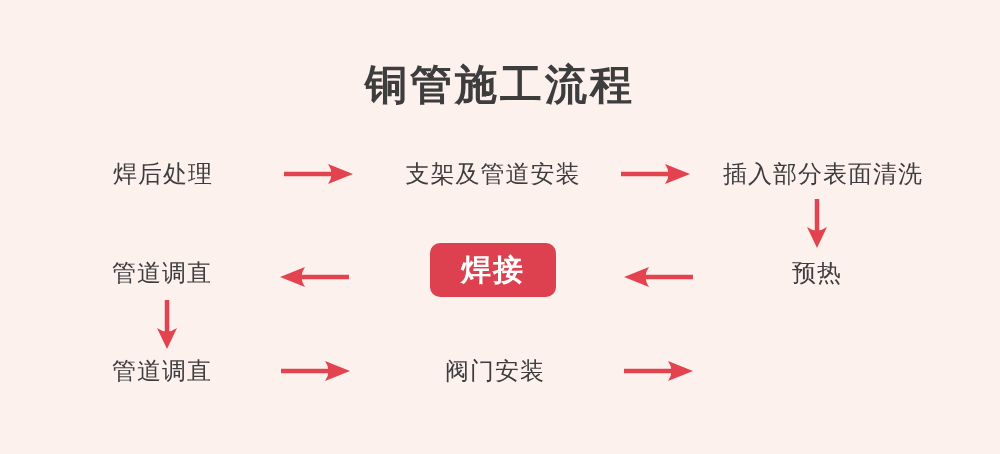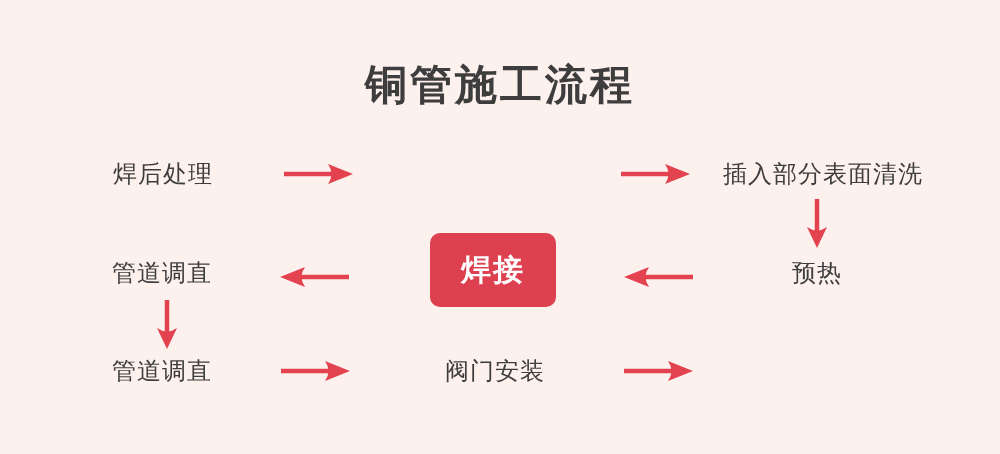--- a/index.html
+++ b/index.html
@@ -43,21 +43,21 @@
     color: var(--text);
     white-space: nowrap;
   }
   .node.highlight {
     background: var(--box-bg);
     color: var(--box-text);
     font-size: 30px;
     font-weight: 700;
     letter-spacing: 2px;
     width: 126px;
-    height: 74px;
+    height: 54px;
     border-radius: 10px;
     display: flex;
     align-items: center;
     justify-content: center;
   }
   .arrow {
     position: absolute;
     color: var(--arrow);
     display: block;
   }
@@ -69,20 +69,21 @@
 
   <h1 class="title">铜管施工流程</h1>
 
   <div class="node" style="left:163px; top:174px">焊后处理</div>
 
   <svg class="arrow" style="left:283px; top:163px" width="70" height="22" viewBox="0 0 70 22">
     <line x1="1" y1="11" x2="53" y2="11" stroke="currentColor" stroke-width="4.5"></line>
     <path d="M70,11 L45,1 Q52,11 45,21 Z" fill="currentColor"></path>
   </svg>
 
+  <div class="node" style="left:493px; top:174px">支架及管道安装</div>
 
   <svg class="arrow" style="left:620px; top:163px" width="70" height="22" viewBox="0 0 70 22">
     <line x1="1" y1="11" x2="53" y2="11" stroke="currentColor" stroke-width="4.5"></line>
     <path d="M70,11 L45,1 Q52,11 45,21 Z" fill="currentColor"></path>
   </svg>
 
   <div class="node" style="left:823px; top:174px">插入部分表面清洗</div>
 
   <svg class="arrow" style="left:806px; top:198px" width="22" height="50" viewBox="0 0 22 50">
     <line x1="11" y1="1" x2="11" y2="37" stroke="currentColor" stroke-width="4.5"></line>

